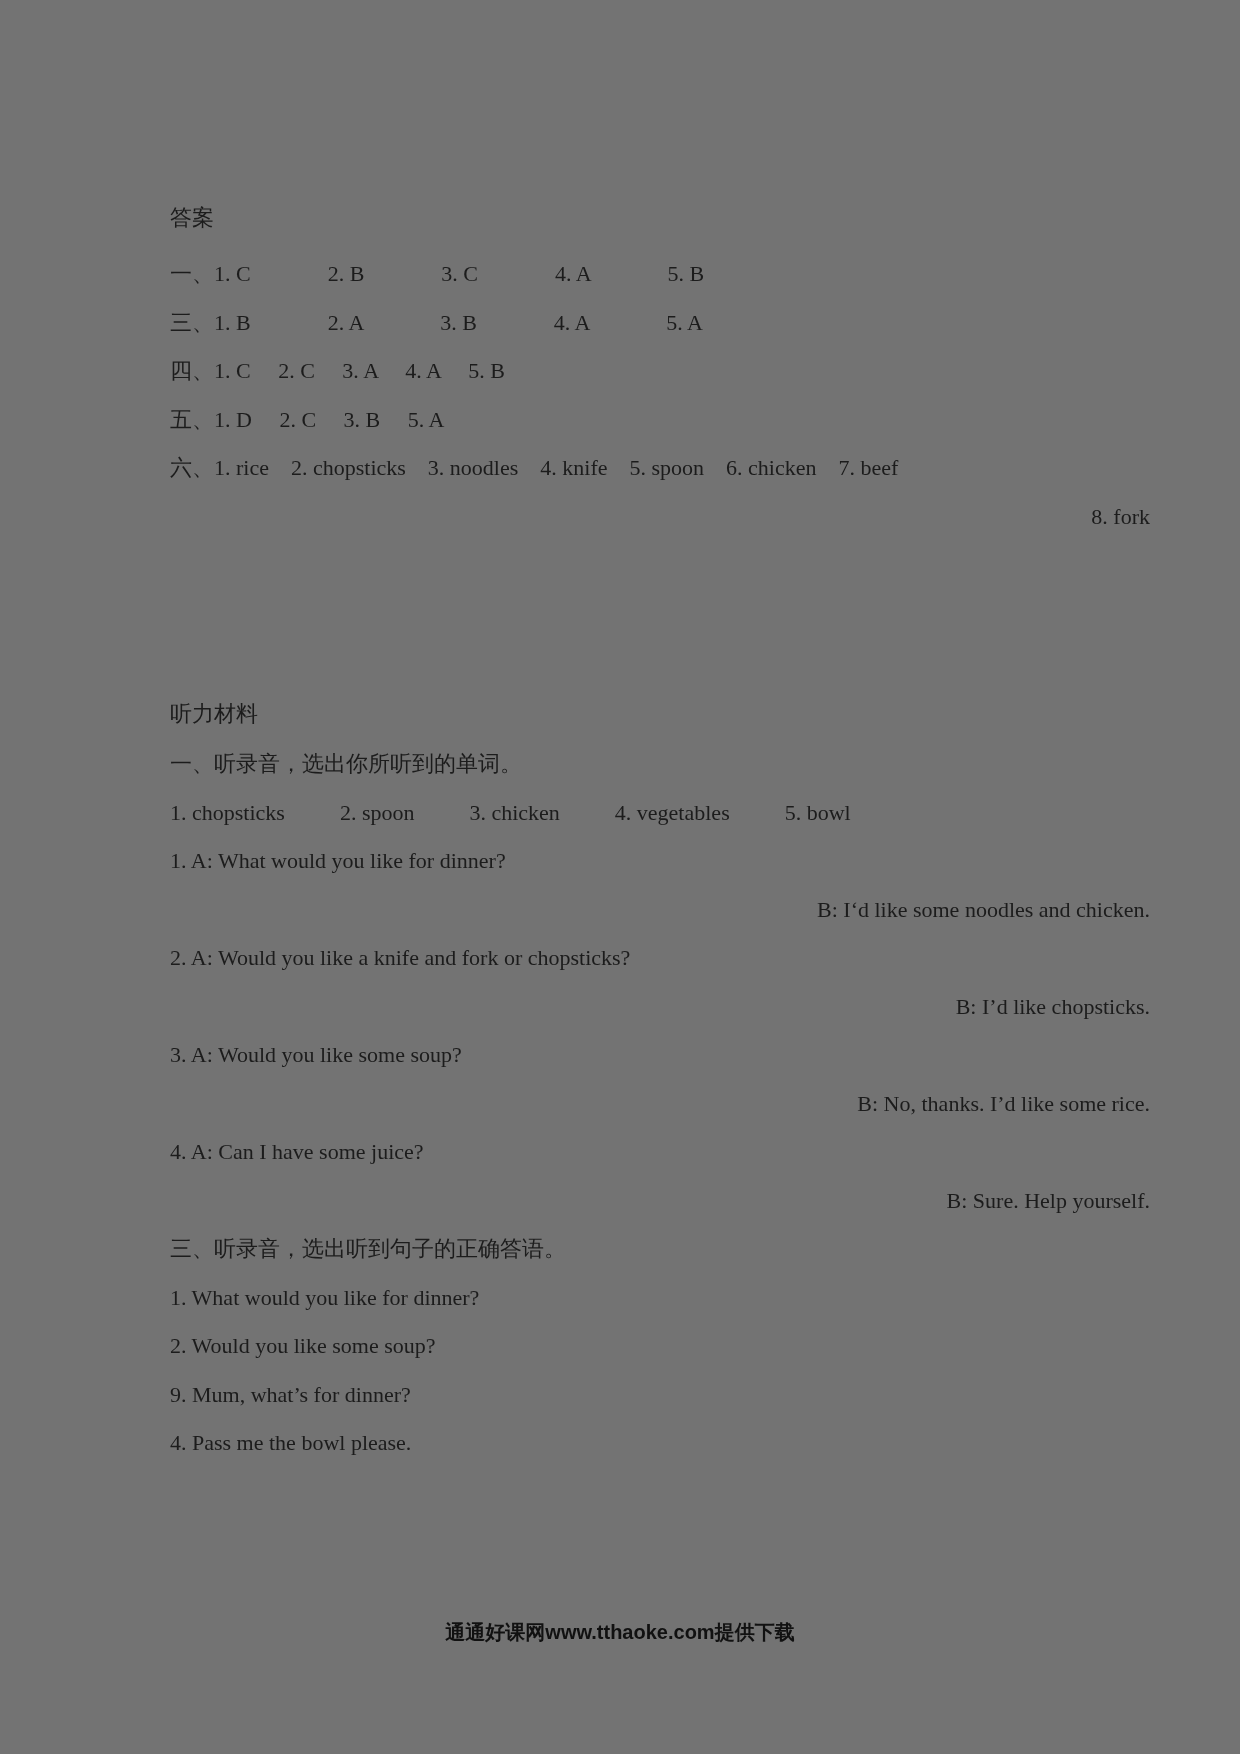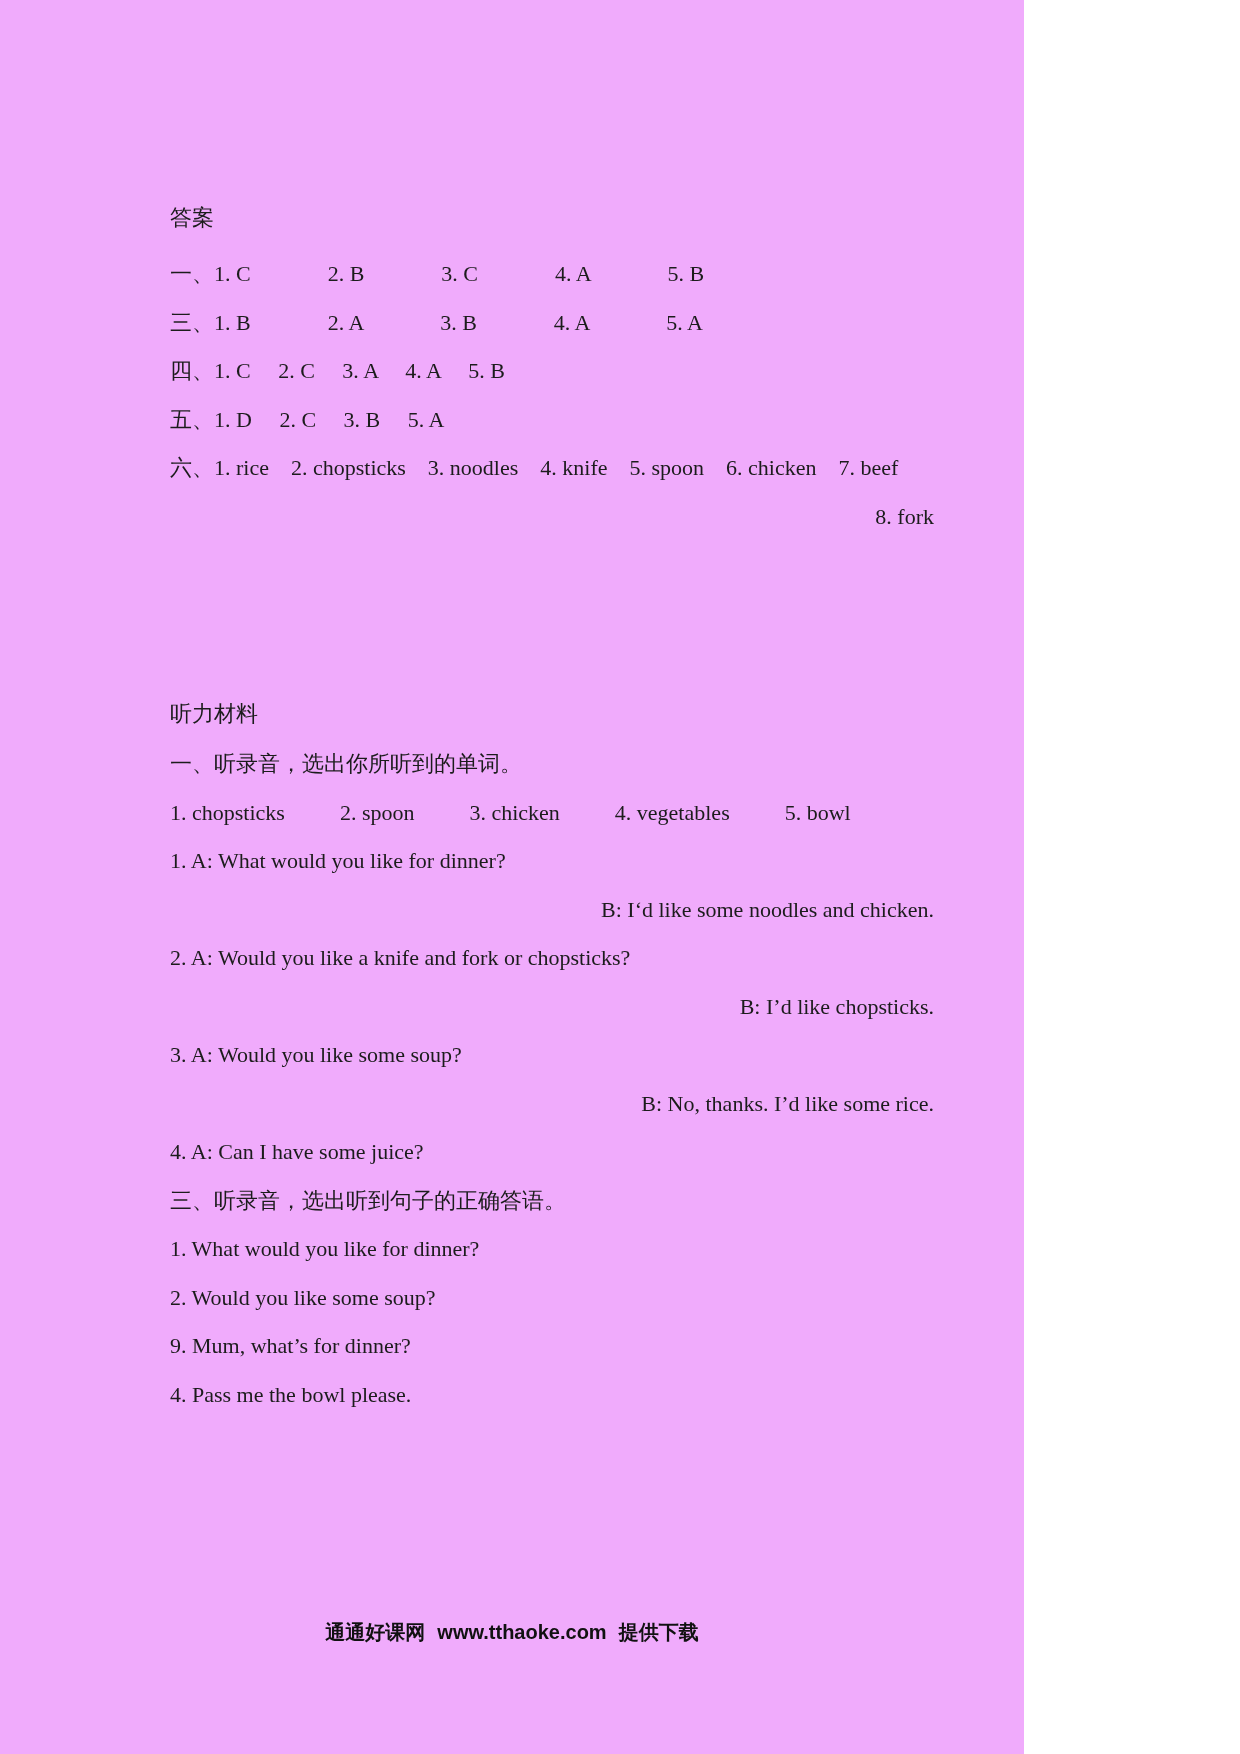--- a/index.html
+++ b/index.html
@@ -1,20 +1,20 @@
 <!DOCTYPE html>
 <html><head>
 <meta charset="utf-8">
 <style>
   html, body { margin: 0; padding: 0; background: #ffffff; }
   .page {
     position: relative;
-    width: 1024px;
+    width: 1240px;
     height: 1754px;
-    background: #f0abfc;
+    background: #737373;
     color: #1c1c1c;
     font-family: "Liberation Serif", "DejaVu Serif", serif;
     font-size: 22px;
     overflow: hidden;
   }
   .content { padding: 170px 90px 0 170px; }
   .doc-title {
     line-height: 34px;
     margin-top: 31px;
     white-space: pre;
@@ -35,21 +35,20 @@
     white-space: pre;
   }
   .indent { padding-left: 44px; text-align: right; }
   .footer {
     position: absolute;
     top: 1618px;
     left: 0;
     right: 0;
     display: flex;
     justify-content: center;
-    gap: 12px;
     font-family: "Liberation Sans", "DejaVu Sans", sans-serif;
     font-weight: bold;
     font-size: 20px;
     line-height: 28px;
     color: #111111;
     white-space: pre;
   }
 </style>
 </head>
 <body>
@@ -74,20 +73,21 @@
       <div class="l-line">一、听录音，选出你所听到的单词。</div>
       <div class="l-line">1. chopsticks          2. spoon          3. chicken          4. vegetables          5. bowl</div>
 
       <div class="l-line">1. A: What would you like for dinner?</div>
       <div class="l-line indent">B: I‘d like some noodles and chicken.</div>
       <div class="l-line">2. A: Would you like a knife and fork or chopsticks?</div>
       <div class="l-line indent">B: I’d like chopsticks.</div>
       <div class="l-line">3. A: Would you like some soup?</div>
       <div class="l-line indent">B: No, thanks. I’d like some rice.</div>
       <div class="l-line">4. A: Can I have some juice?</div>
+      <div class="l-line indent">B: Sure. Help yourself.</div>
 
       <div class="l-line">三、听录音，选出听到句子的正确答语。</div>
       <div class="l-line">1. What would you like for dinner?</div>
       <div class="l-line">2. Would you like some soup?</div>
       <div class="l-line">9. Mum, what’s for dinner?</div>
       <div class="l-line">4. Pass me the bowl please.</div>
     </div>
 
   </div>
 

